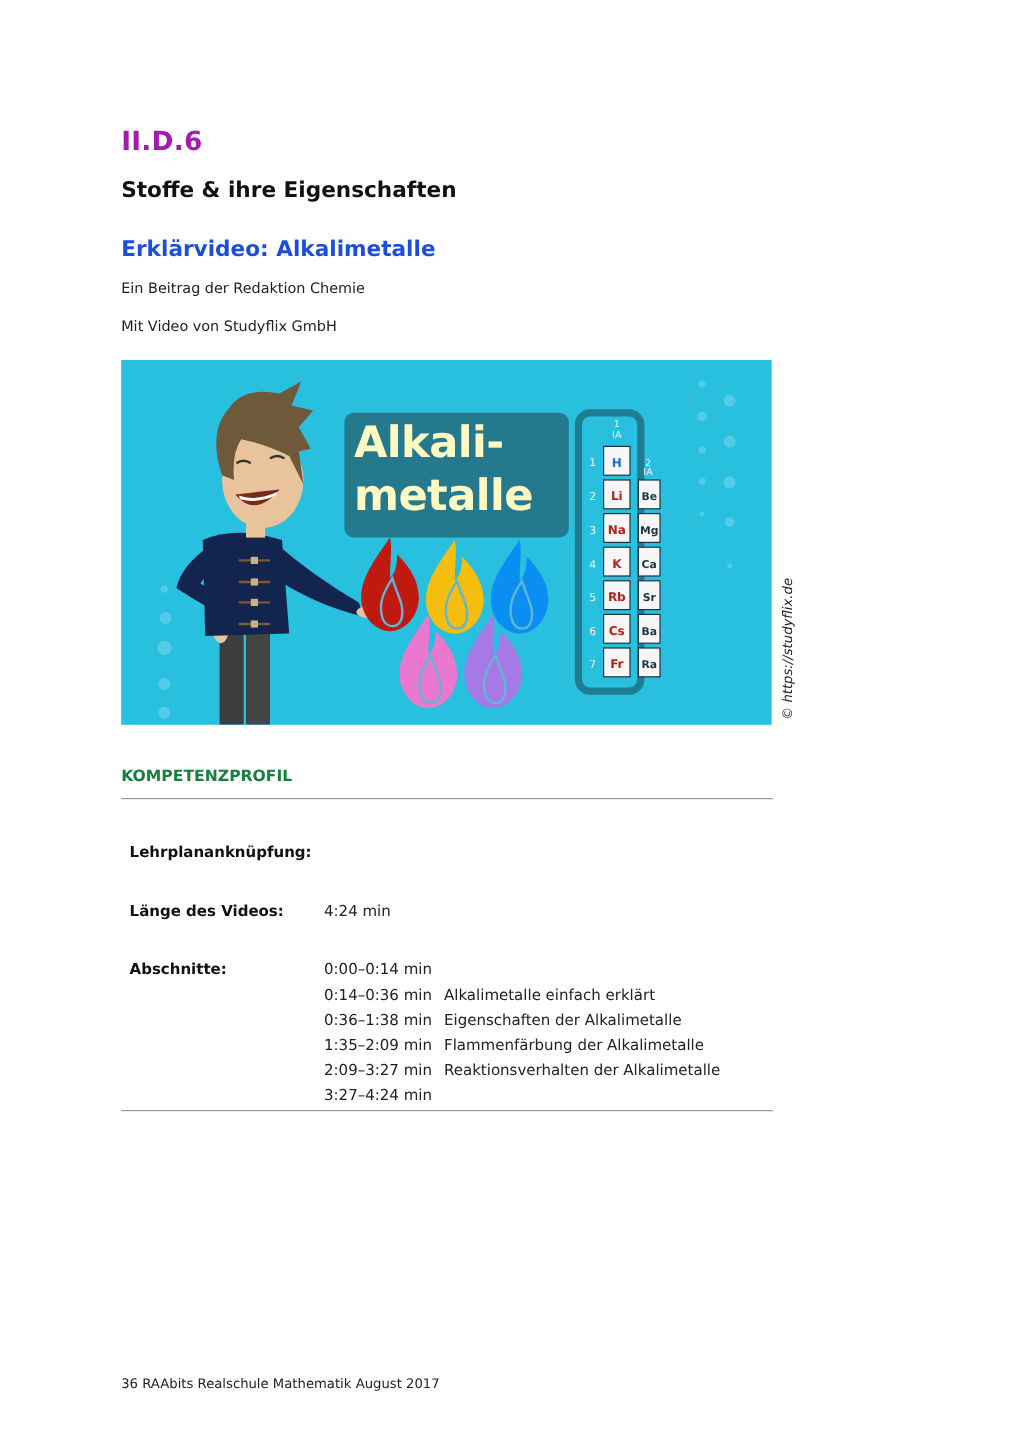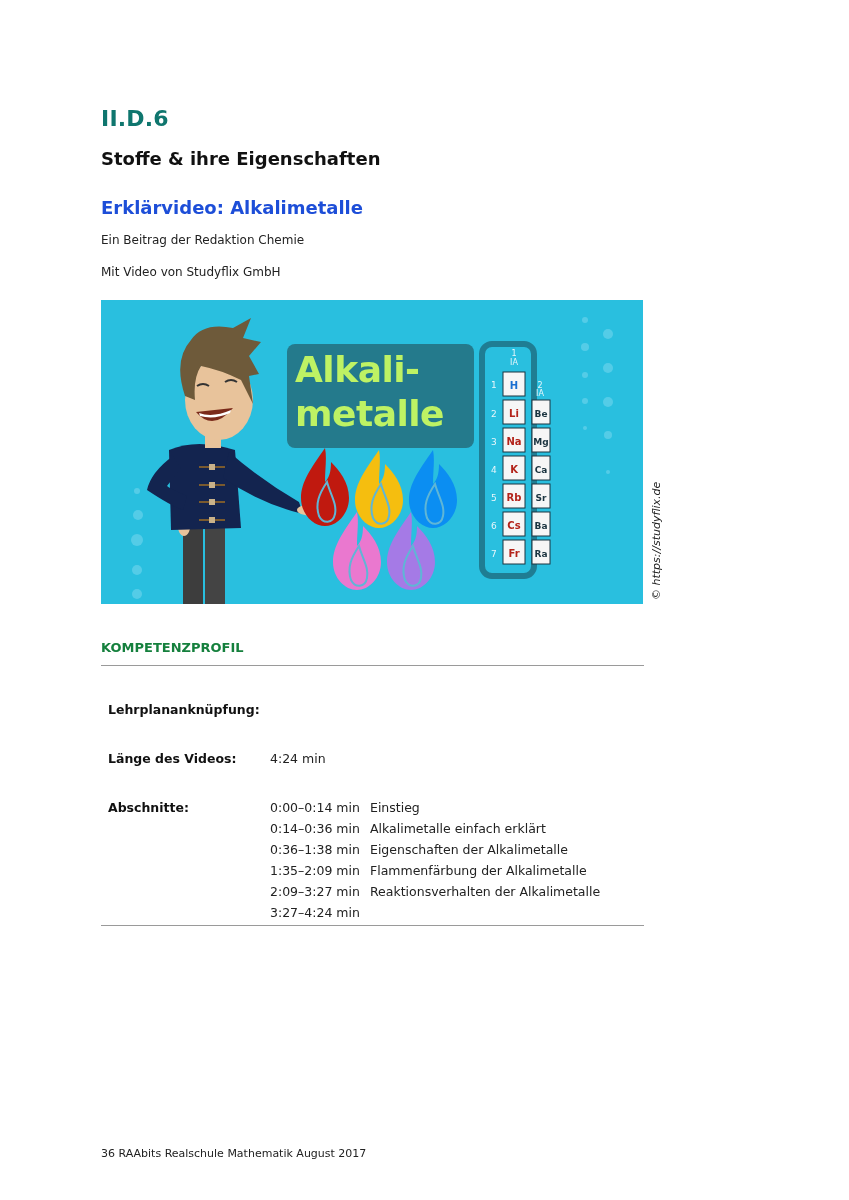--- a/index.html
+++ b/index.html
@@ -1,30 +1,30 @@
 <!DOCTYPE html>
 <html><head>
   <meta charset="utf-8">
   <style>
     * { box-sizing: border-box; margin: 0; padding: 0; }
     html, body { width: 849px; height: 1200px; background: #ffffff; }
     body { position: relative; font-family: "DejaVu Sans", "Liberation Sans", sans-serif; color: #111; overflow: hidden; }
 
-    .code { position: absolute; left: 101px; top: 106px; font-size: 22px; font-weight: bold; color: #0f766e; letter-spacing: 0.2px; }
+    .code { position: absolute; left: 101px; top: 106px; font-size: 22px; font-weight: bold; color: #a21caf; letter-spacing: 0.2px; }
     .subject { position: absolute; left: 101px; top: 148px; font-size: 18px; font-weight: bold; color: #111; }
     .title { position: absolute; left: 101px; top: 197px; font-size: 18px; font-weight: bold; color: #1d4ed8; }
     .credit { position: absolute; left: 101px; font-size: 12px; color: #222; }
     .credit.c1 { top: 233px; text-align: center; }
     .credit.c2 { top: 265px; }
 
     .hero { position: absolute; left: 101px; top: 300px; width: 542px; height: 304px; background: #29bfdf; overflow: hidden; }
     .hero svg { position: absolute; left: 0; top: 0; }
 
     .title-box { position: absolute; left: 186px; top: 44px; width: 187px; height: 104px; background: #247a8c; border-radius: 8px; }
-    .title-box span { display: block; color: #bef264; font-family: "DejaVu Sans", sans-serif; font-weight: bold; font-size: 36px; line-height: 44px; padding-left: 8px; letter-spacing: -0.5px; }
+    .title-box span { display: block; color: #fef9c3; font-family: "DejaVu Sans", sans-serif; font-weight: bold; font-size: 36px; line-height: 44px; padding-left: 8px; letter-spacing: -0.5px; }
     .title-box span.l1 { margin-top: 4px; }
 
     .copyright { position: absolute; left: 650px; top: 600px; transform: rotate(-90deg); transform-origin: 0 0; font-size: 11px; font-style: italic; color: #222; white-space: nowrap; }
 
     .section-head { position: absolute; left: 101px; top: 640px; font-size: 13px; font-weight: bold; color: #15803d; }
     .profile { position: absolute; left: 101px; top: 665px; width: 543px; border-top: 1px solid #9a9a9a; border-bottom: 1px solid #9a9a9a; padding: 5px 0 2px 0; }
     .row { display: flex; font-size: 12.5px; line-height: 21px; margin-top: 28px; }
     .row .lbl { width: 169px; padding-left: 7px; font-weight: bold; color: #111; flex-shrink: 0; }
     .row .val { flex: 1; color: #222; padding-right: 6px; }
     .row .justify-line { display: block; text-align: justify; text-align-last: justify; }
@@ -196,21 +196,20 @@
   </div>
   <div class="row">
     <div class="lbl">Länge des Videos:</div>
     <div class="val">4:24 min</div>
   </div>
   <div class="row">
     <div class="lbl">Abschnitte:</div>
     <div class="val">
       <div class="seg">
         <span class="t">0:00–0:14 min</span>
-        <span class="d">Einstieg</span>
       </div>
       <div class="seg">
         <span class="t">0:14–0:36 min</span>
         <span class="d">Alkalimetalle einfach erklärt</span>
       </div>
       <div class="seg">
         <span class="t">0:36–1:38 min</span>
         <span class="d">Eigenschaften der Alkalimetalle</span>
       </div>
       <div class="seg">

